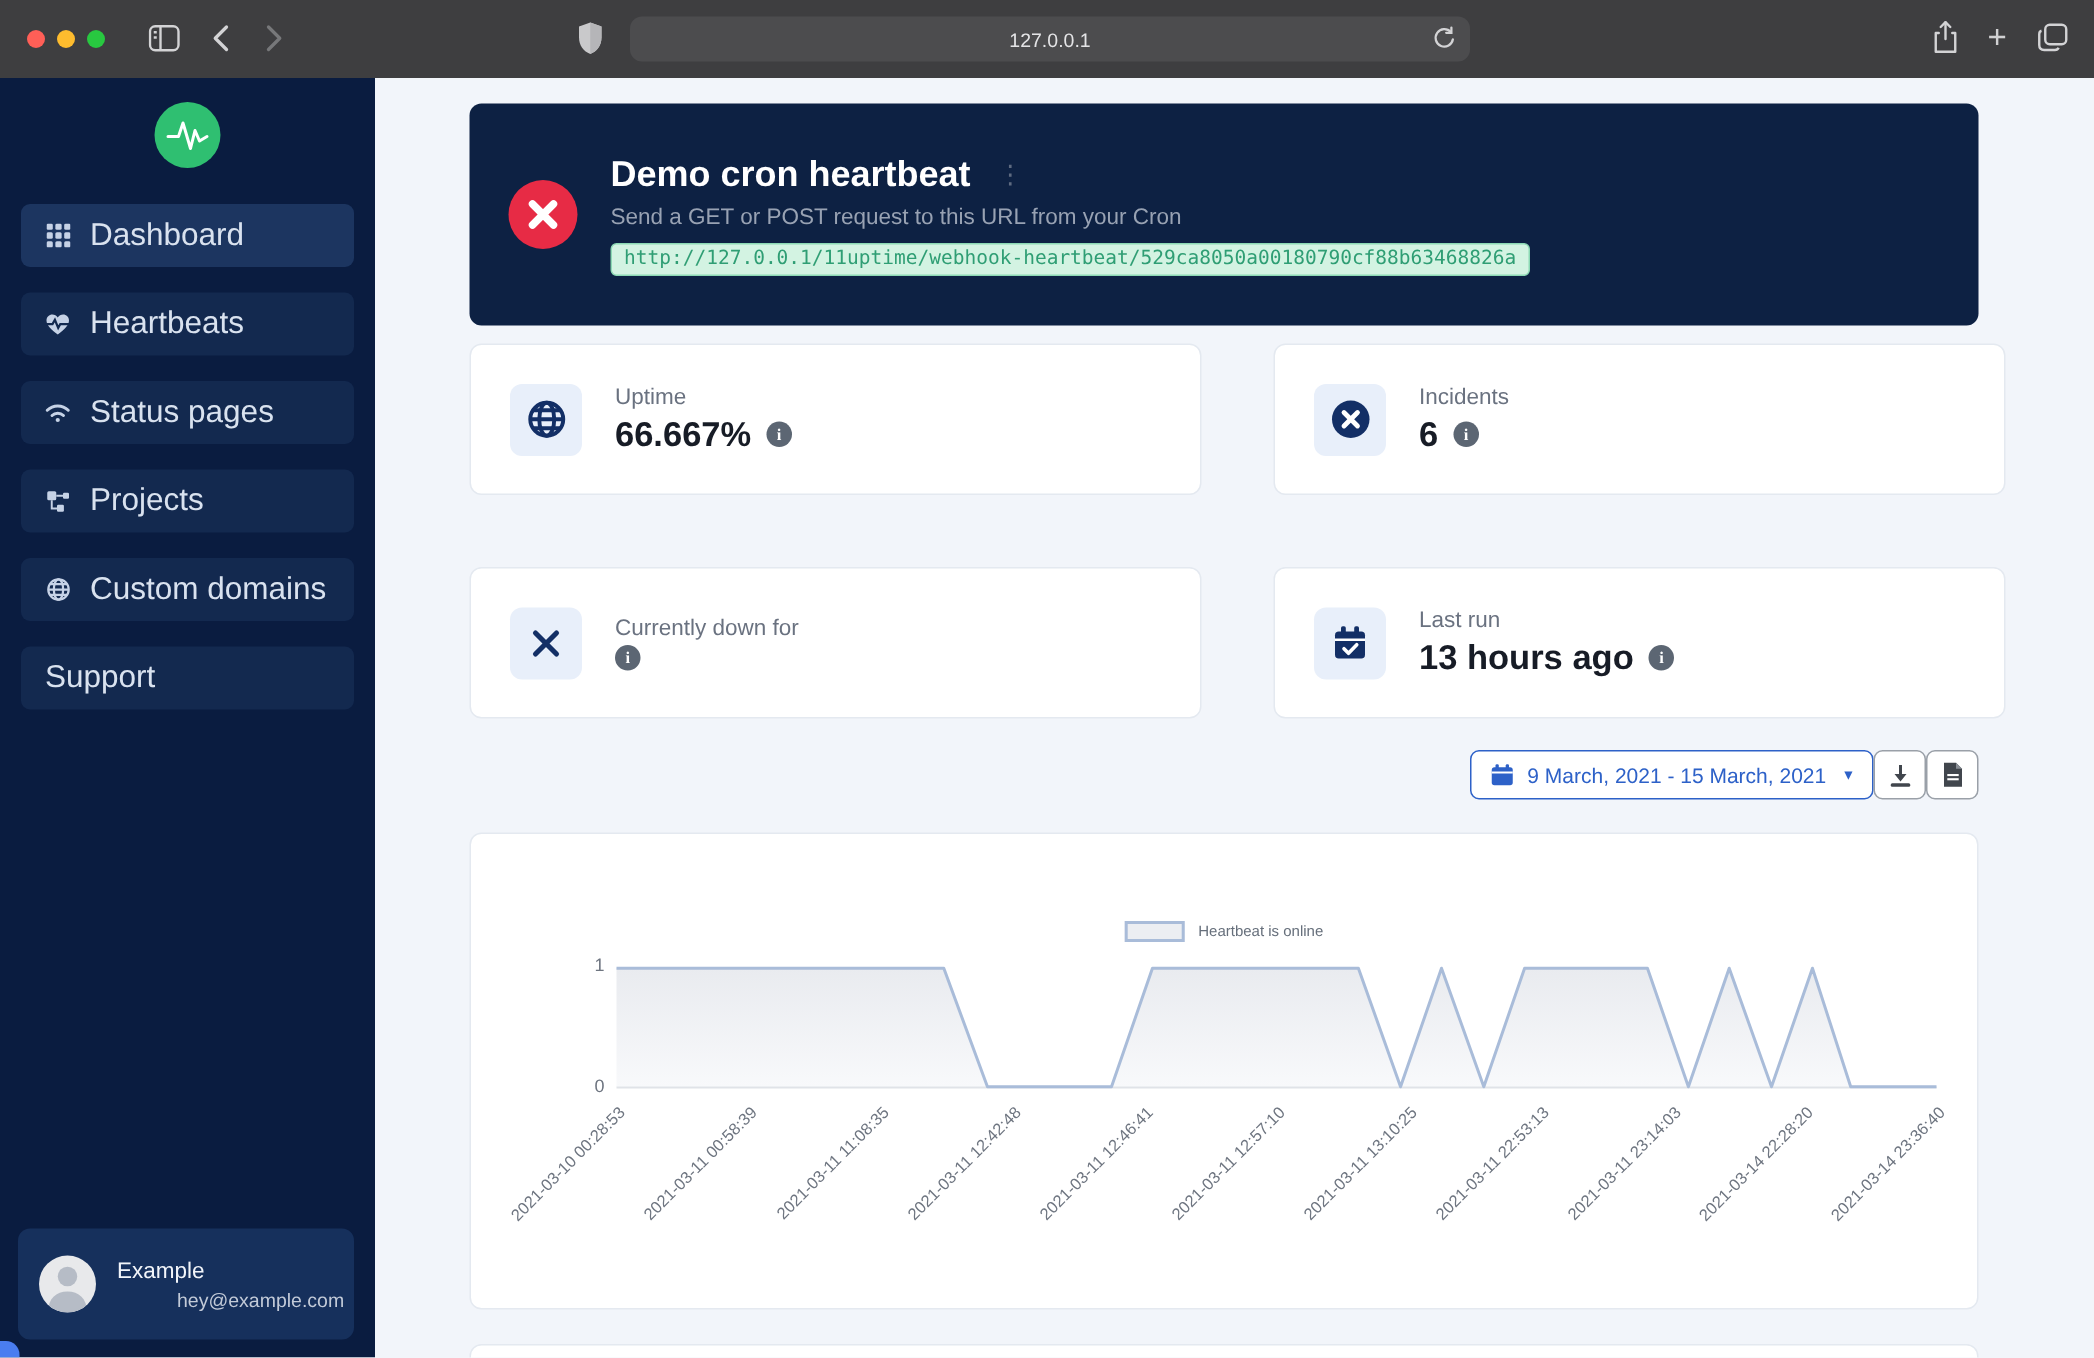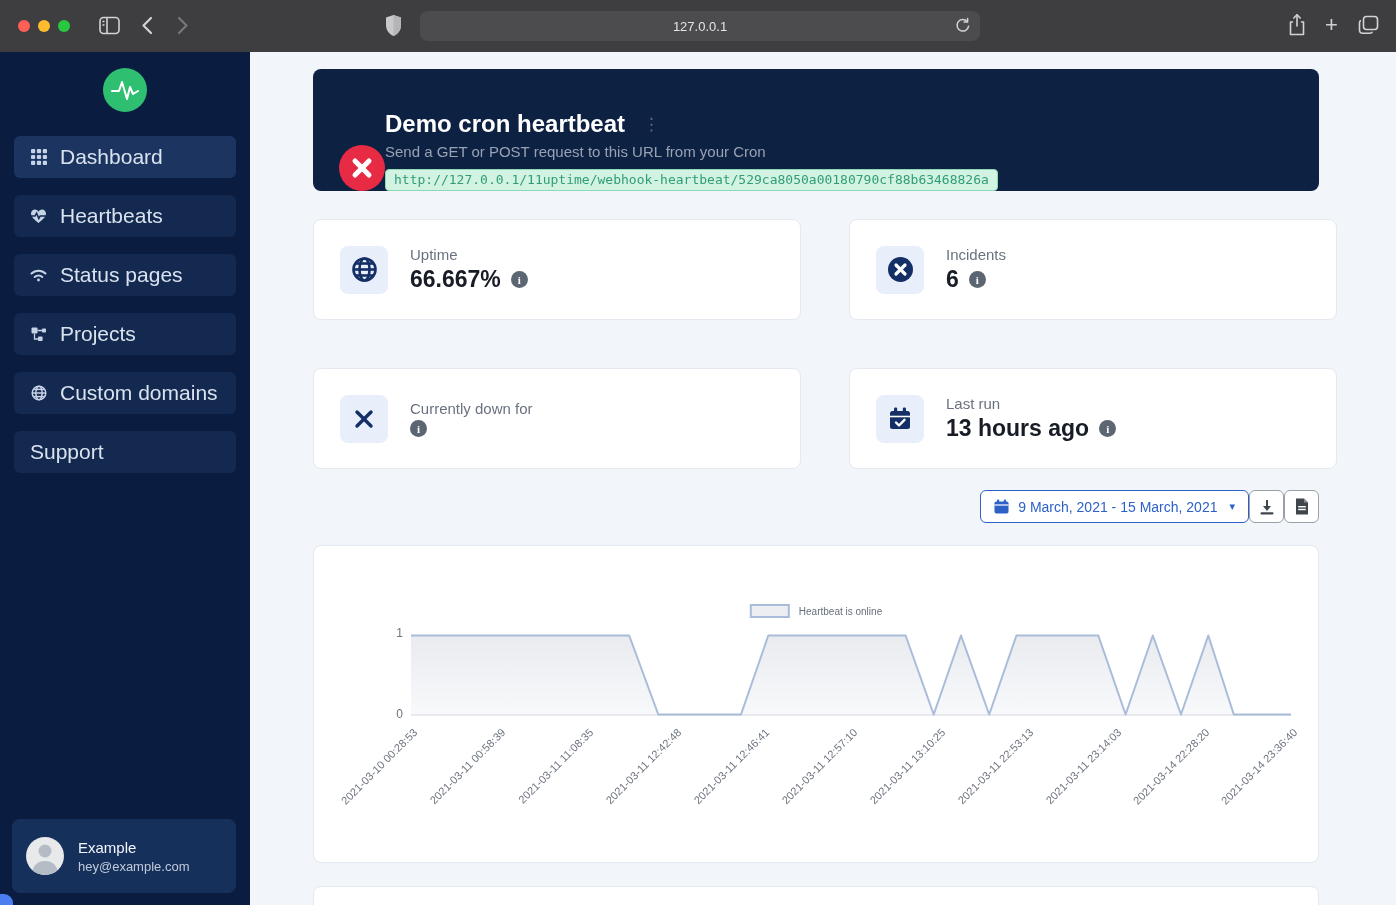--- a/index.html
+++ b/index.html
@@ -26,41 +26,41 @@
   .nav { padding:0 14px; }
   .nav-item { height:42px; background:#13294f; border-radius:6px; margin-bottom:17px; display:flex; align-items:center;
               padding:0 16px; gap:13px; color:#d9e2ef; font-size:21px; cursor:pointer; }
   .nav-item.active { background:#1c3560; }
   .nav-item .ni { width:17px; display:flex; justify-content:center; }
   .user-card { position:absolute; left:12px; right:14px; bottom:12px; height:74px; background:#16305c; border-radius:8px;
                display:flex; align-items:center; gap:14px; padding:0 14px; }
   .avatar { width:38px; height:38px; border-radius:50%; background:#e8e9eb; overflow:hidden; flex:none;
             display:flex; align-items:flex-end; justify-content:center; }
   .user-name { color:#f2f5fa; font-size:15px; }
-  .user-email { color:#c2cad8; font-size:13px; margin-top:3px; }
+  .user-email { color:#c2cad8; font-size:13px; margin-top:3px;margin-left:40px; }
   .corner-widget { position:absolute; left:0; bottom:0; width:13px; height:11px; background:#4a7df0; border-top-right-radius:9px; z-index:25; }
 
   
   .main { position:absolute; top:52px; left:250px; width:1146px; height:853px; background:#f2f5fa; }
   .content { position:absolute; left:63px; top:17px; width:1006px; }
   .card { background:#fff; border:1px solid #e4e9f0; border-radius:8px; }
 
   
-  .hero { background:#0d2143; border-radius:8px; height:122px; display:flex; align-items:flex-end; padding:0 26px; }
+  .hero { background:#0d2143; border-radius:8px; height:148px; display:flex; align-items:center; padding:0 26px; gap:22px; }
   .hero-badge { width:46px; height:46px; border-radius:50%; background:#e72b45; flex:none;
                 display:flex; align-items:center; justify-content:center; }
   .hero-title-row { display:flex; align-items:center; gap:18px; }
   .hero-title { color:#fff; font-size:24px; font-weight:bold; }
   .kebab { color:#5e6b80; font-size:17px; letter-spacing:0; cursor:pointer; }
   .hero-sub { color:#98a2b3; font-size:15px; margin-top:5px; }
   .code-chip { display:inline-block; margin-top:9px; background:#d3f3e2; border:1px solid #8cd9b4; border-radius:4px;
                padding:2px 8px 3px 8px; font-family:"DejaVu Sans Mono", monospace; font-size:13px; color:#2f9e74; }
 
   
-  .stats-grid { display:grid; grid-template-columns:488px 488px; column-gap:30px; row-gap:19px; margin-top:28px;gap:48px; }
+  .stats-grid { display:grid; grid-template-columns:488px 488px; column-gap:30px; row-gap:19px; margin-top:12px;gap:48px; }
   .stat-card { height:101px; display:flex; align-items:center; padding:0 26px; gap:22px; }
   .stat-tile { width:48px; height:48px; border-radius:8px; background:#e8effa; flex:none;
                display:flex; align-items:center; justify-content:center; }
   .stat-label { color:#6a7280; font-size:15px; }
   .stat-value-row { display:flex; align-items:center; gap:10px; margin-top:3px; }
   .stat-value { color:#171c26; font-size:23px; font-weight:bold; }
   .info-dot { width:17px; height:17px; border-radius:50%; background:#5c6673; color:#fff; font-size:11px; font-weight:bold;
               display:flex; align-items:center; justify-content:center; font-family:"Liberation Serif", serif; cursor:pointer; }
 
   

